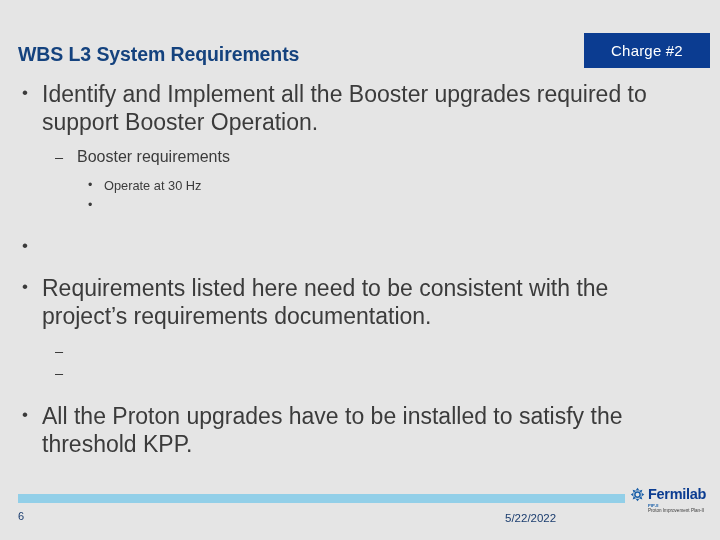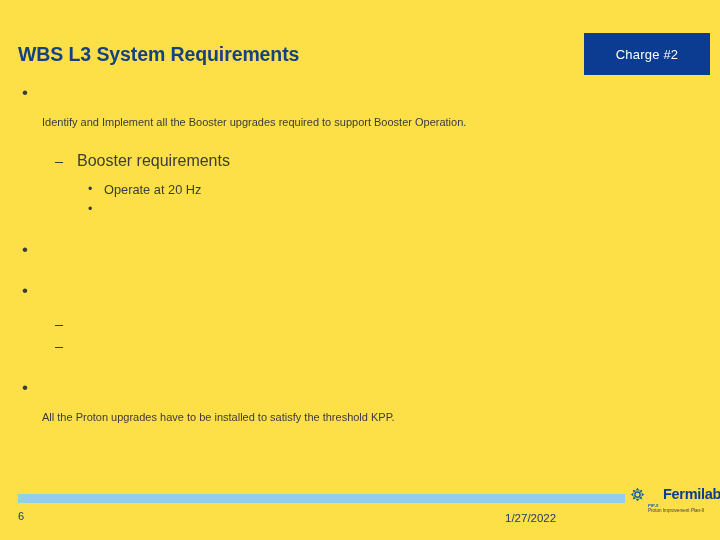--- a/index.html
+++ b/index.html
@@ -12,44 +12,44 @@
     height: 540px;
     overflow: hidden;
     font-family: "Liberation Sans", sans-serif;
     position: relative;
   }
 
   .slide {
     position: relative;
     width: 720px;
     height: 540px;
-    background: #fde047;
+    background: #e5e5e5;
   }
 
   
   .slide-title {
     position: absolute;
     left: 18px;
     top: 43px;
     font-size: 19.5px;
     font-weight: bold;
     color: #14427e;
     letter-spacing: -0.1px;
     white-space: nowrap;
   }
 
   .charge-badge {
     position: absolute;
     left: 584px;
     top: 33px;
     width: 126px;
-    height: 42px;
+    height: 35px;
     background: #0b3c91;
     color: #ffffff;
-    font-size: 13px;
+    font-size: 15px;
     display: flex;
     align-items: center;
     justify-content: center;
     letter-spacing: 0.2px;
   }
 
   
   .body-area {
     position: absolute;
     left: 0;
@@ -69,25 +69,24 @@
     margin-bottom: 2px;
   }
   .lvl1 .marker {
     width: 20px;
     flex: 0 0 20px;
     font-size: 17px;
     line-height: 25px;
     color: #3b3b3b;
   }
   .lvl1 .text {
-    font-size: 11px;
-    line-height: 36px;
+    font-size: 23px;
+    line-height: 28px;
     color: #3b3b3b;
     max-width: 640px;
-    margin-top: 24px;
   }
 
   
   .lvl2 {
     padding-left: 55px;
   }
   .lvl2 .marker {
     width: 22px;
     flex: 0 0 22px;
     font-size: 14.5px;
@@ -151,21 +150,21 @@
   .logo {
     position: absolute;
     left: 630px;
     top: 487px;
     width: 86px;
     height: 34px;
   }
   .logo-row {
     display: flex;
     align-items: center;
-    gap: 18px;
+    gap: 3px;
   }
   .logo-mark {
     width: 15px;
     height: 15px;
     flex: 0 0 15px;
     position: relative;
   }
   .logo-word {
     font-size: 14.5px;
     font-weight: bold;
@@ -209,37 +208,38 @@
 
     <div class="bullet lvl2">
       <span class="marker">–</span>
       <span class="text">Booster requirements</span>
     </div>
 
     <div class="gap-sm"></div>
 
     <div class="bullet lvl3">
       <span class="marker">•</span>
-      <span class="text">Operate at 20 Hz</span>
+      <span class="text">Operate at 30 Hz</span>
     </div>
 
     <div class="bullet lvl3">
       <span class="marker">•</span>
     </div>
 
     <div class="gap-lg"></div>
 
     <div class="bullet lvl1">
       <span class="marker">•</span>
     </div>
 
     <div class="gap-md"></div>
 
     <div class="bullet lvl1">
       <span class="marker">•</span>
+      <span class="text">Requirements listed here need to be consistent with the project’s requirements documentation.</span>
     </div>
 
     <div class="gap-sm"></div>
 
     <div class="bullet lvl2">
       <span class="marker">–</span>
     </div>
 
     <div class="bullet lvl2">
       <span class="marker">–</span>
@@ -251,21 +251,21 @@
       <span class="marker">•</span>
       <span class="text">All the Proton upgrades have to be installed to satisfy the threshold KPP.</span>
     </div>
 
   </div>
 
   <div class="footer-bar"></div>
 
   <div class="footer-page">6</div>
 
-  <div class="footer-date">1/27/2022</div>
+  <div class="footer-date">5/22/2022</div>
 
   <div class="logo">
     <div class="logo-row">
       <span class="logo-mark">
         <svg width="15" height="15" viewBox="0 0 40 40" aria-hidden="true">
           <g fill="#1a5fa8">
             <path d="M20 2 L25 9 L15 9 Z"></path>
             <path d="M20 38 L15 31 L25 31 Z"></path>
             <path d="M2 20 L9 15 L9 25 Z"></path>
             <path d="M38 20 L31 25 L31 15 Z"></path>

